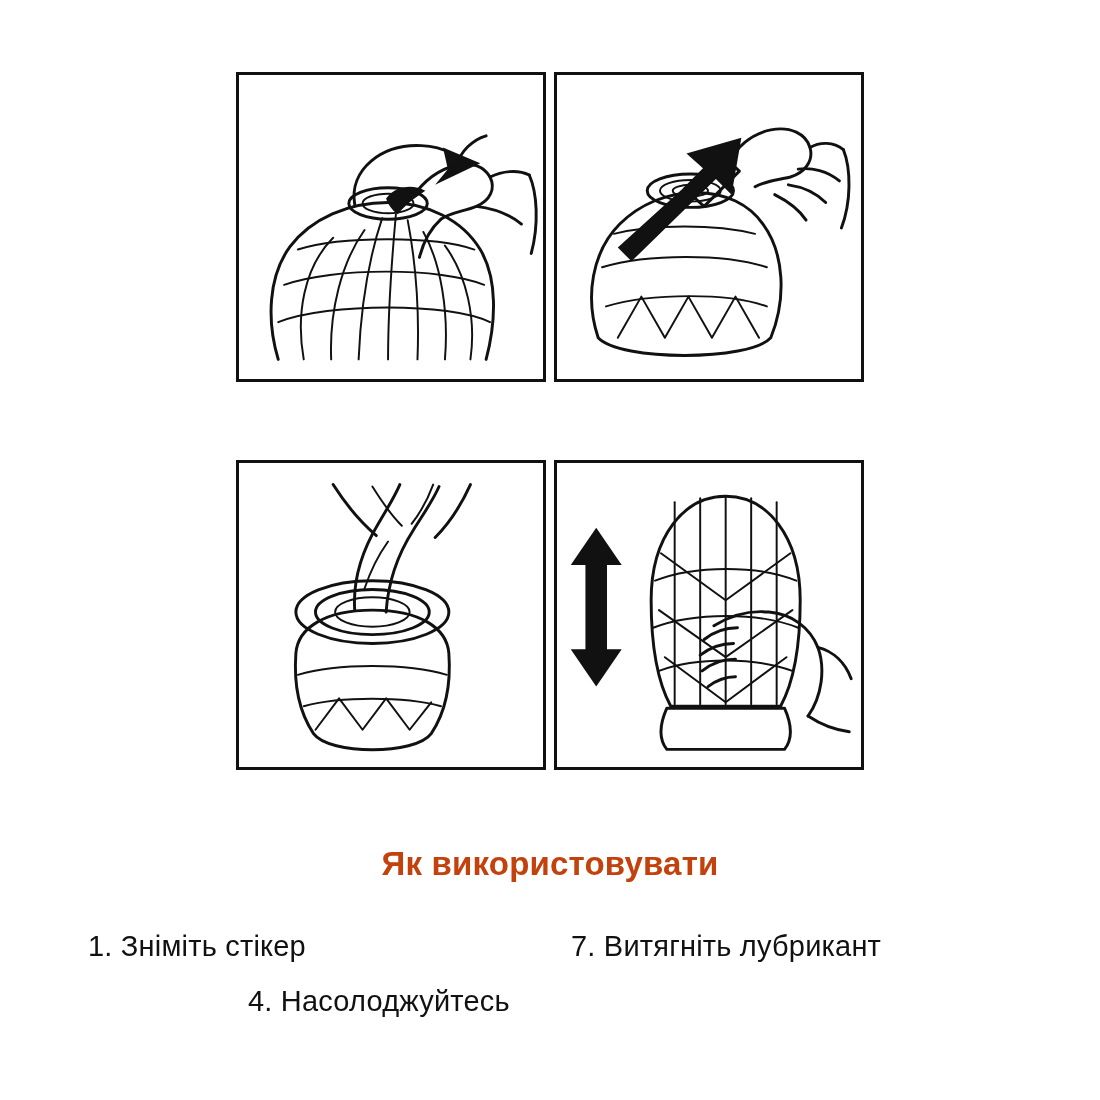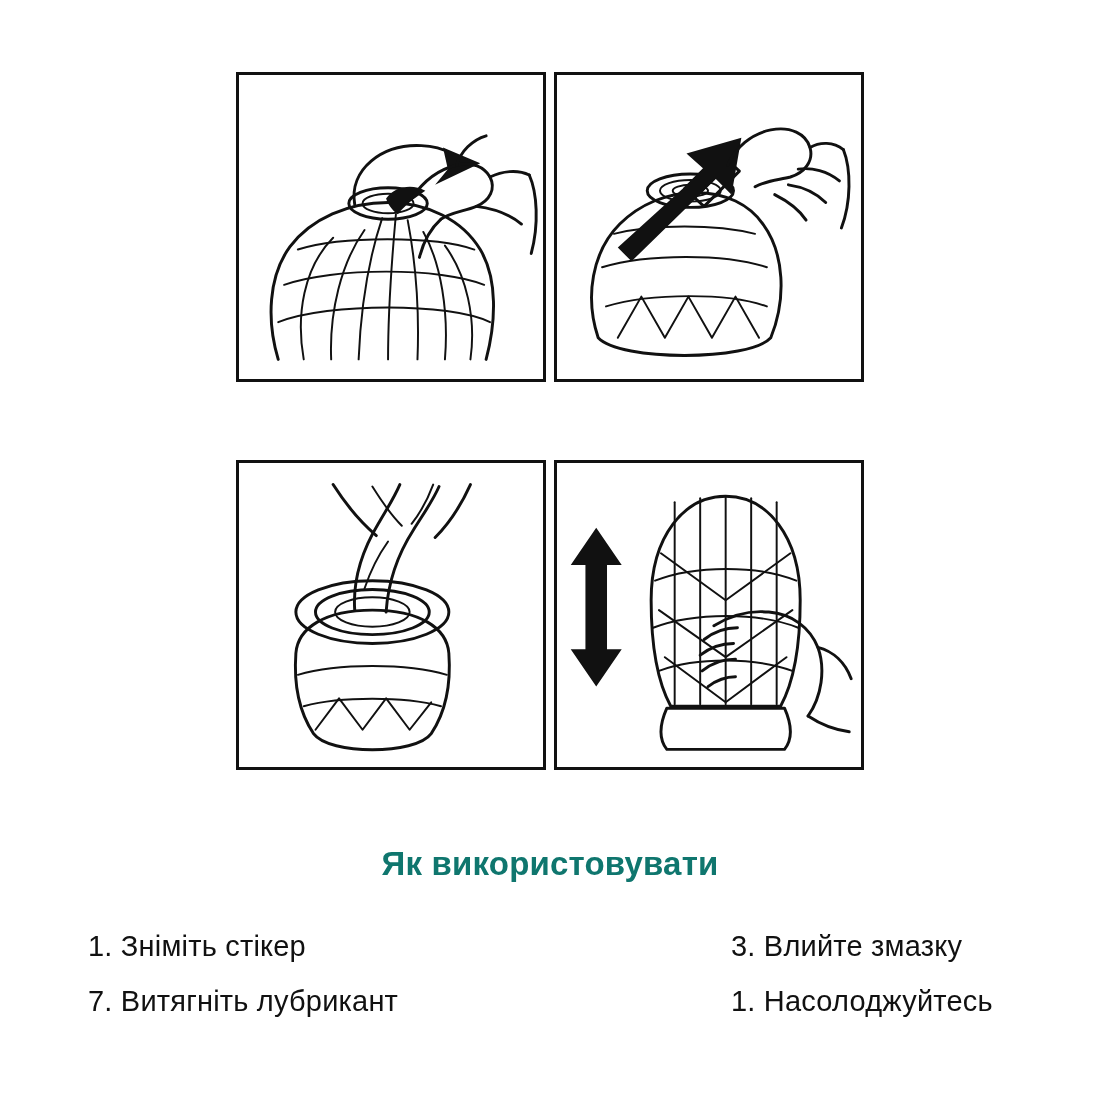--- a/index.html
+++ b/index.html
@@ -52,21 +52,21 @@
 
   .caption-title {
     position: absolute;
     left: 0;
     right: 0;
     top: 845px;
     text-align: center;
     font-size: 33px;
     font-weight: bold;
     letter-spacing: 0.2px;
-    color: #0f766e;
+    color: #c2410c;
   }
 
   .steps {
     position: absolute;
     left: 88px;
     top: 930px;
     width: 930px;
     display: grid;
     grid-template-columns: 1fr 1fr;
     column-gap: 36px;
@@ -235,18 +235,17 @@
         </g>
       </svg>
     </div>
 
   </div>
 
   <div class="caption-title">Як використовувати</div>
 
   <div class="steps">
     <div class="step">1. Зніміть стікер</div>
-    <div class="step col-right">3. Влийте змазку</div>
     <div class="step">7. Витягніть лубрикант</div>
-    <div class="step col-right">1. Насолоджуйтесь</div>
+    <div class="step col-right">4. Насолоджуйтесь</div>
   </div>
 
 </div>
 
 </body></html>

